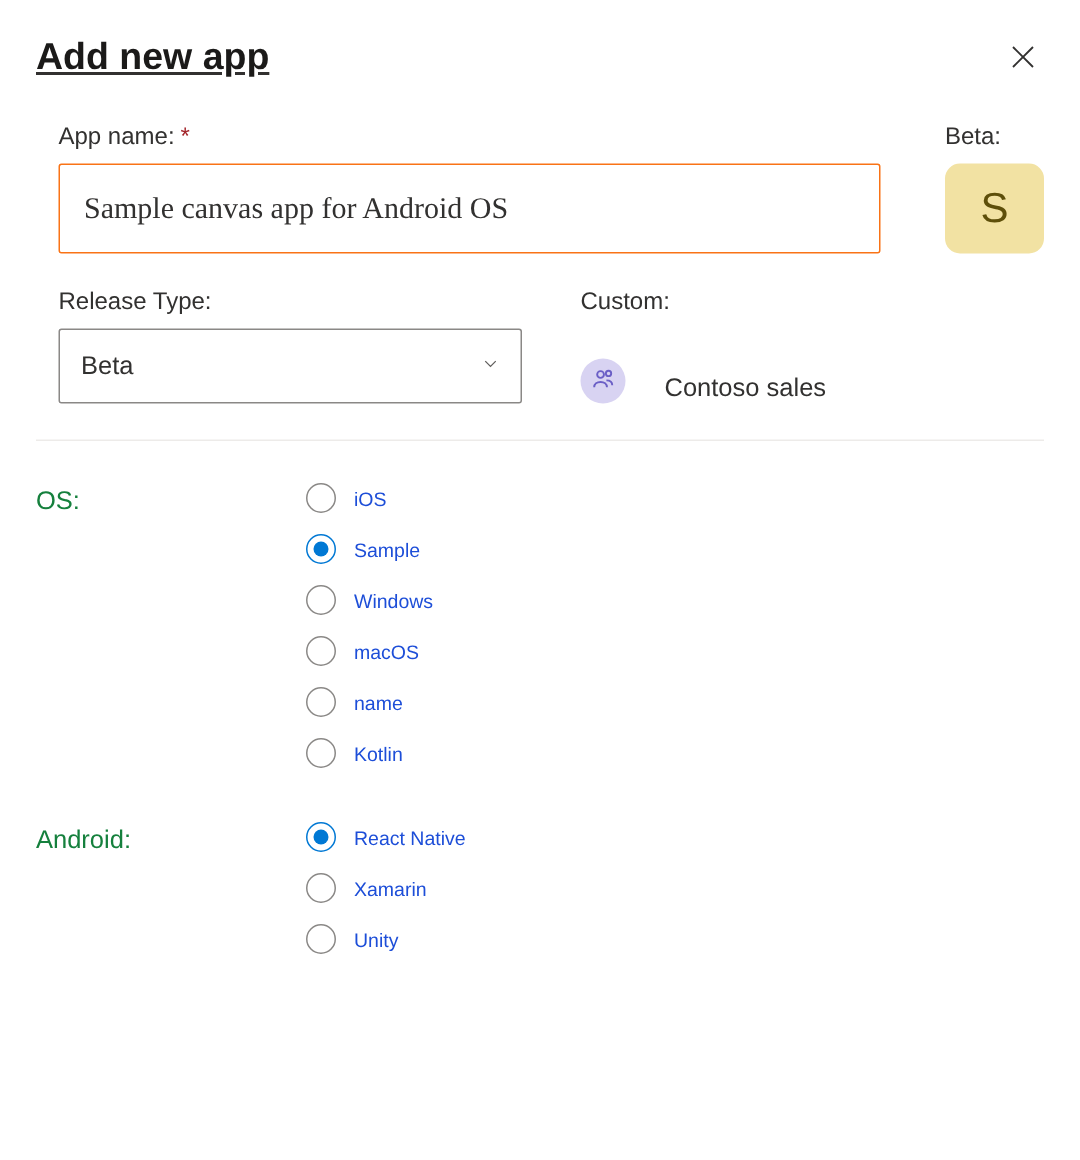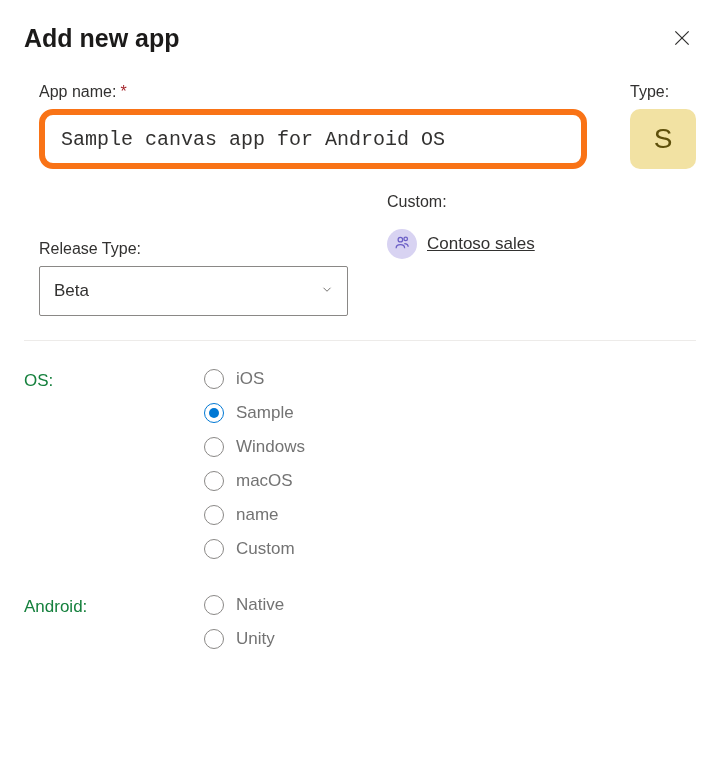--- a/index.html
+++ b/index.html
@@ -13,20 +13,21 @@
       color: #323130;
       background: #ffffff;
       width: 720px;
       padding: 24px;
     }
     .header {
       display: flex;
       justify-content: space-between;
       align-items: flex-start;
       margin-bottom: 28px;
+      text-decoration: underline;
     }
     .title {
       font-size: 25px;
       font-weight: 600;
       color: #1b1a19;
     }
     .close-btn {
       background: none;
       border: none;
       cursor: pointer;
@@ -59,26 +60,26 @@
       color: #323130;
       margin-bottom: 8px;
     }
     .required {
       color: #a4262c;
       margin-left: 4px;
     }
     .text-input {
       width: 100%;
       height: 60px;
-      border: 6px solid #f97316;
-      border-radius: 14px;
+      border: 1px solid #f97316;
+      border-radius: 2px;
       padding: 0 16px;
       font-size: 20px;
       color: #323130;
-      font-family: Liberation Mono, monospace;
+      font-family: Liberation Serif, serif;
       outline: none;
     }
     .icon-tile {
       width: 66px;
       height: 60px;
       background: #f2e2a3;
       border-radius: 10px;
       display: flex;
       align-items: center;
       justify-content: center;
@@ -86,21 +87,20 @@
       font-weight: 400;
       color: #5e4f0a;
     }
     .row-release-owner {
       display: flex;
       gap: 24px;
       margin-bottom: 24px;
     }
     .release-col {
       width: 324px;
-      margin-top: 47px;
     }
     .owner-col {
       flex: 1;
     }
     .select-wrap {
       position: relative;
       width: 100%;
     }
     .select-input {
       width: 100%;
@@ -124,24 +124,23 @@
       pointer-events: none;
     }
     .select-chevron svg {
       width: 14px;
       height: 14px;
       stroke: #605e5c;
       stroke-width: 1.5;
     }
     .owner-display {
       display: flex;
-      align-items: center;
-      gap: 10px;
+      align-items: flex-end;
+      gap: 26px;
       height: 50px;
-      text-decoration: underline;
     }
     .owner-avatar {
       width: 30px;
       height: 30px;
       border-radius: 50%;
       background: #d8d3f2;
       display: flex;
       align-items: center;
       justify-content: center;
     }
@@ -196,22 +195,22 @@
       width: 10px;
       height: 10px;
       background: #0078d4;
       border-radius: 50%;
       display: none;
     }
     .radio-circle.selected .radio-dot {
       display: block;
     }
     .radio-label {
-      font-size: 17px;
-      color: #737373;
+      font-size: 13px;
+      color: #1d4ed8;
     }
   </style>
 </head>
 <body>
 
 <div class="header">
   <h1 class="title">Add new app</h1>
   <button class="close-btn">
     <span>
       <svg viewBox="0 0 24 24" fill="none">
@@ -222,21 +221,21 @@
 </div>
 
 <div class="row-name-icon">
   <div class="field-group flex-grow">
     <label class="field-label">
       <span>App name:</span><span class="required">*</span>
     </label>
     <input type="text" class="text-input" value="Sample canvas app for Android OS" style="">
   </div>
   <div class="field-group">
-    <label class="field-label">Type:</label>
+    <label class="field-label">Beta:</label>
     <div class="icon-tile">
       <span>S</span>
     </div>
   </div>
 </div>
 
 <div class="row-release-owner">
   <div class="field-group release-col">
     <label class="field-label">Release Type:</label>
     <div class="select-wrap">
@@ -290,30 +289,36 @@
       <div class="radio-item">
         <div class="radio-circle"></div>
         <span class="radio-label">macOS</span>
       </div>
       <div class="radio-item">
         <div class="radio-circle"></div>
         <span class="radio-label">name</span>
       </div>
       <div class="radio-item">
         <div class="radio-circle"></div>
-        <span class="radio-label">Custom</span>
+        <span class="radio-label">Kotlin</span>
       </div>
     </div>
 </div>
 
 <div class="option-section">
   <div class="option-label">Android:</div>
   <div class="radio-list" id="platform-list">
       <div class="radio-item">
-        <div class="radio-circle"></div>
-        <span class="radio-label">Native</span>
+        <div class="radio-circle selected">
+          <div class="radio-dot"></div>
+        </div>
+        <span class="radio-label">React Native</span>
+      </div>
+      <div class="radio-item">
+        <div class="radio-circle"></div>
+        <span class="radio-label">Xamarin</span>
       </div>
       <div class="radio-item">
         <div class="radio-circle"></div>
         <span class="radio-label">Unity</span>
       </div>
     </div>
 </div>
 
 </body></html>

